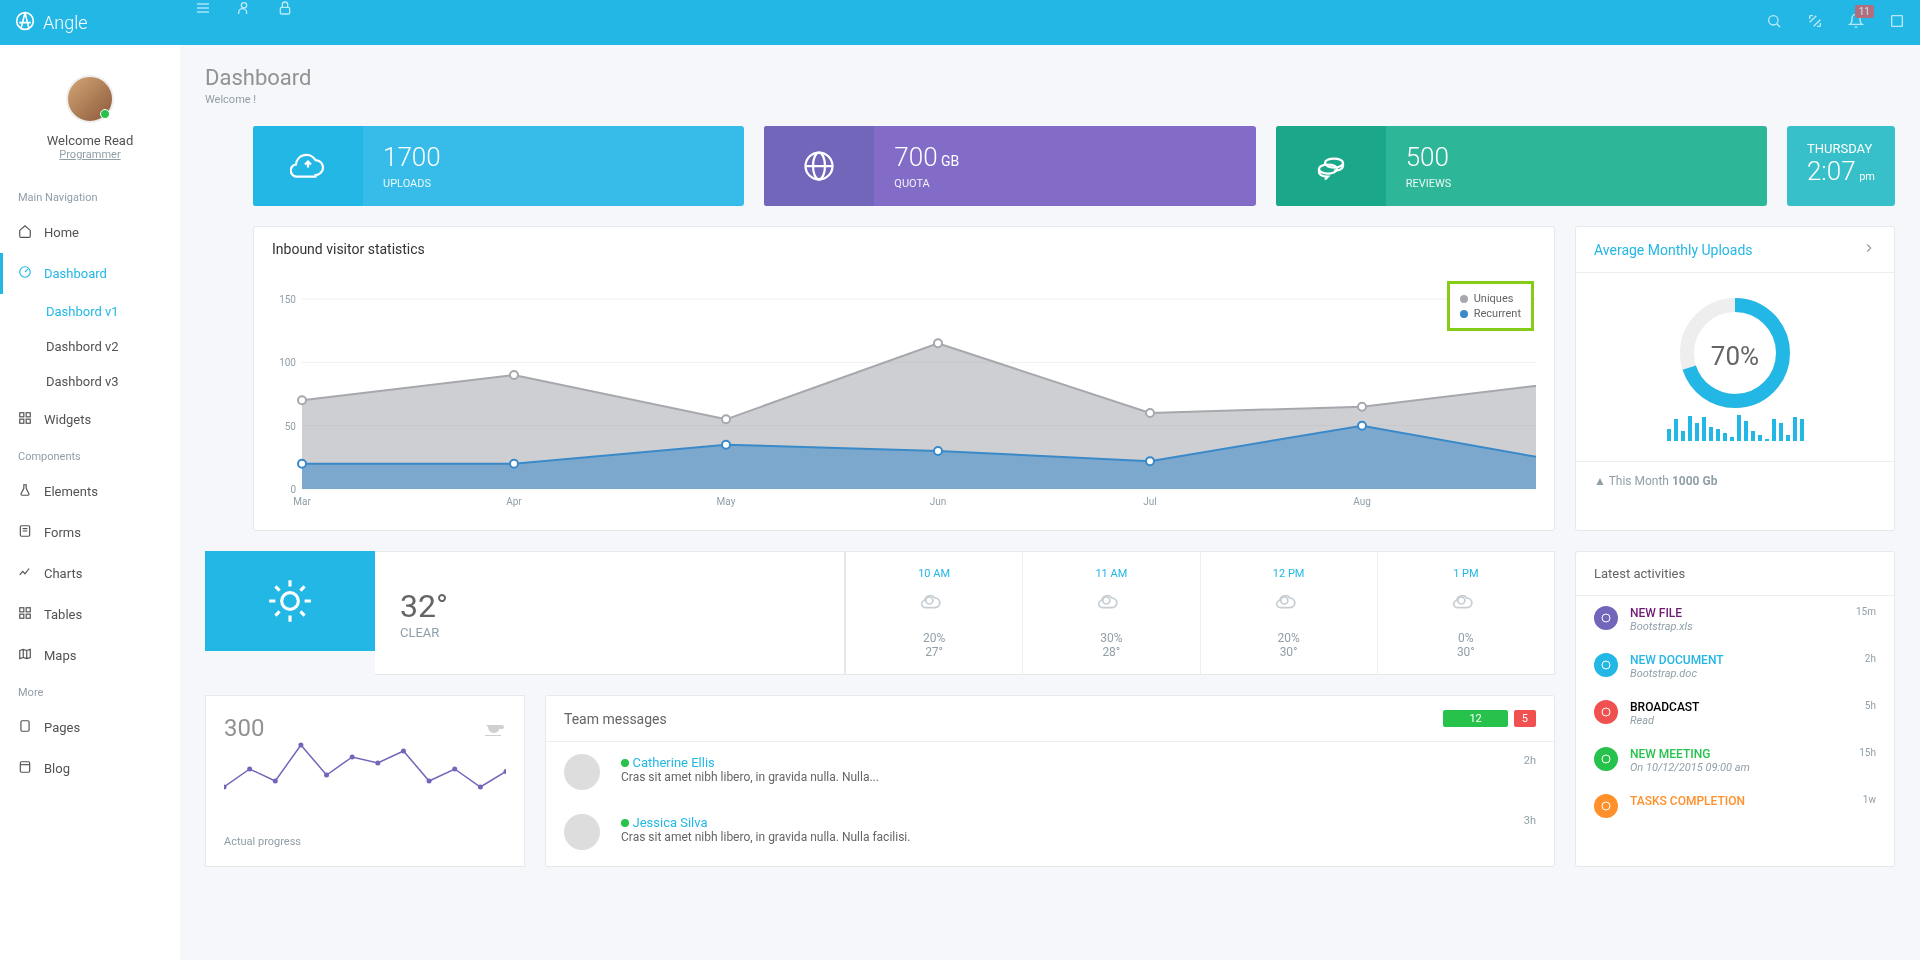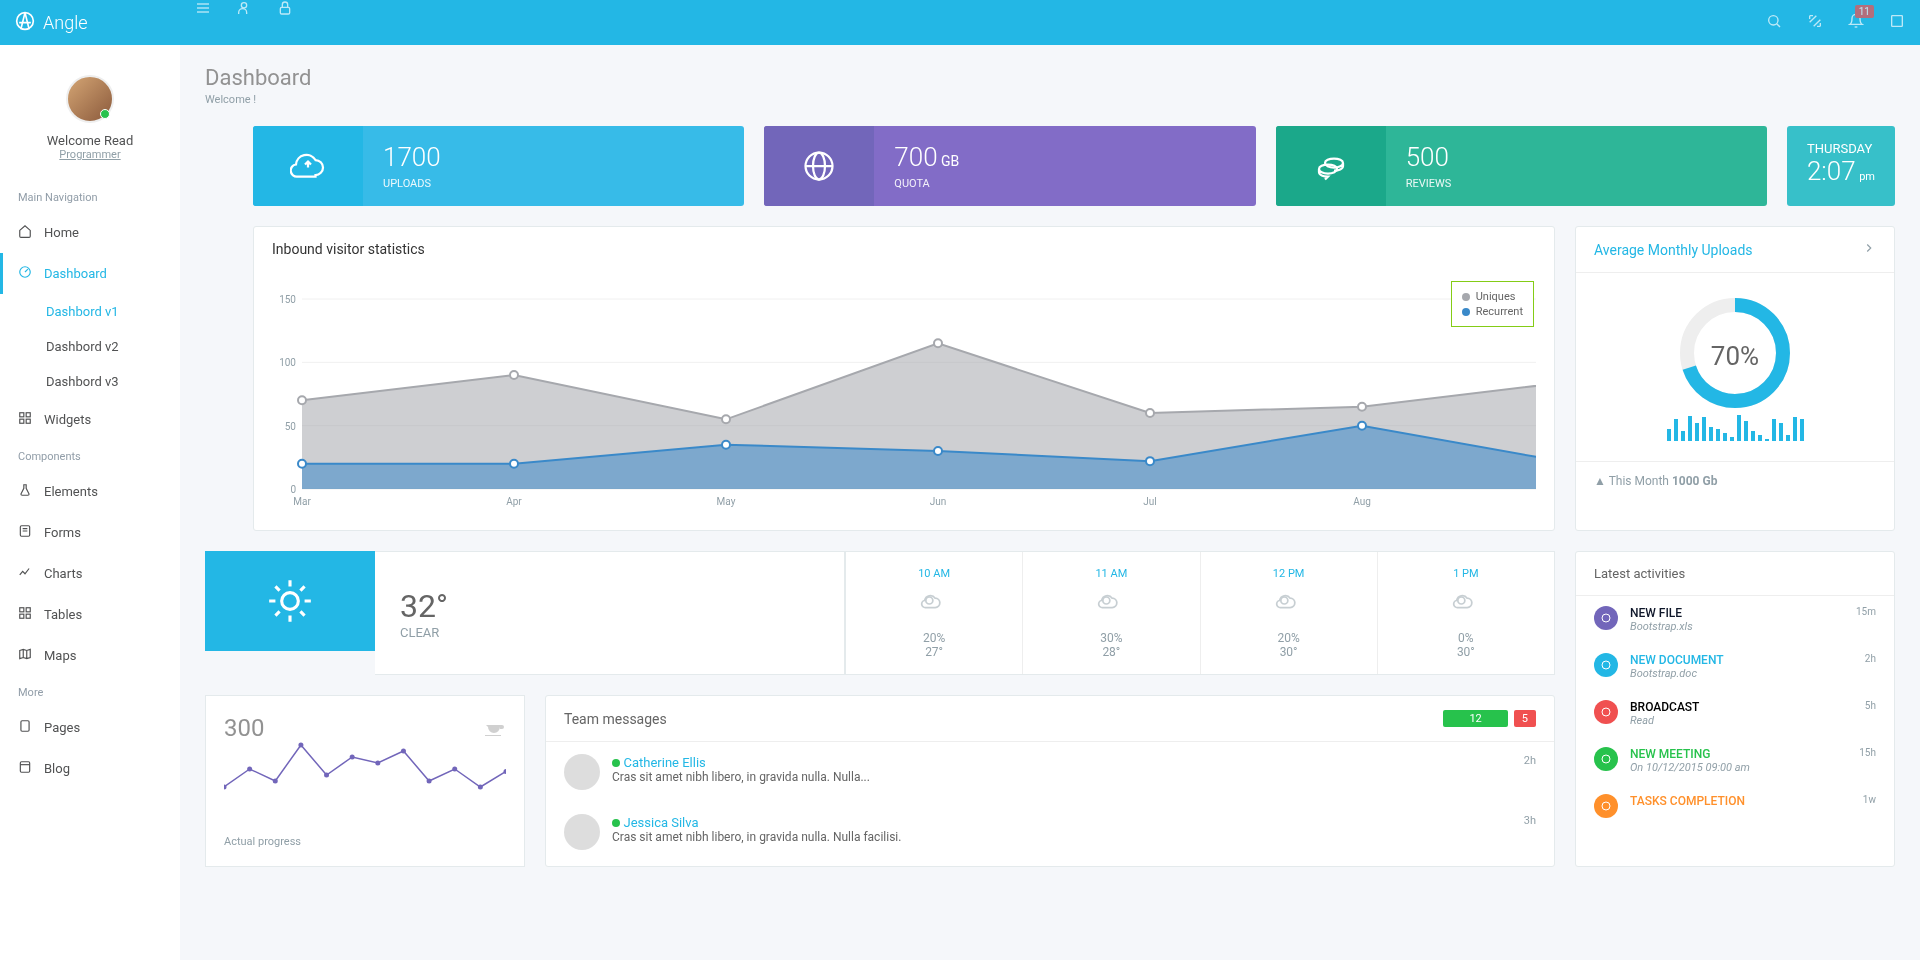--- a/index.html
+++ b/index.html
@@ -76,34 +76,34 @@
 .progress-card { flex: 0 0 320px; background: #fff; border: 1px solid #e4eaec; padding: 18px; }
 .progress-num { font-size: 24px; color: #929292; }
 .progress-label { font-size: 11px; color: #909fa7; margin-top: 10px; }
 #sparkline { height: 80px; width: 100%; }
 
 .msg-panel { flex: 1; }
 .msg-head { padding: 14px 18px; display: flex; align-items: center; border-bottom: 1px solid #eee; }
 .msg-badges { margin-left: auto; display: flex; gap: 6px; }
 .badge-g { background: #27c24c; color: #fff; padding: 2px 26px; border-radius: 2px; font-size: 11px; }
 .badge-r { background: #f05050; color: #fff; padding: 2px 8px; border-radius: 2px; font-size: 11px; }
-.msg-item { display: flex; padding: 12px 18px; gap: 12px; align-items: flex-start; }
+.msg-item { display: flex; padding: 12px 18px; gap: 21px; align-items: flex-start; }
 .msg-avatar { width: 36px; height: 36px; border-radius: 50%; background: #ddd; flex-shrink: 0; }
 .msg-dot { width: 8px; height: 8px; border-radius: 50%; background: #27c24c; display: inline-block; }
 .msg-name { color: #23b7e5; font-size: 13px; }
 .msg-text { font-size: 12px; color: #656565; }
 .msg-time { font-size: 11px; color: #909fa7; margin-left: auto; }
 
 .act-head { padding: 14px 18px; font-size: 13px; color: #656565; border-bottom: 1px solid #eee; }
 .act-item { display: flex; padding: 10px 18px; gap: 12px; align-items: flex-start; }
 .act-icon { width: 24px; height: 24px; border-radius: 50%; display: flex; align-items: center; justify-content: center; flex-shrink: 0; }
 .act-title { font-size: 12px; font-weight: 500; }
 .act-sub { font-size: 11px; color: #909fa7; font-style: italic; }
 .act-time { font-size: 10px; color: #909fa7; margin-left: auto; }
-.legend { position: absolute; top: 10px; right: 20px; background: rgba(255,255,255,0.9); padding: 6px 10px; border: 1px solid #84cc16; font-size: 11px; }
+.legend { position: absolute; top: 10px; right: 20px; background: rgba(255,255,255,0.9); padding: 6px 10px; border: 3px solid #84cc16; font-size: 11px; }
 .legend-item { display: flex; align-items: center; gap: 6px; margin: 2px 0; }
 .legend-dot { width: 8px; height: 8px; border-radius: 50%; }
 .chart-container { position: relative; }
 </style>
 </head>
 <body>
 
 <div class="topbar">
   <div class="brand">
     <span>
@@ -494,21 +494,21 @@
       <div class="panel side-panel">
         <div class="act-head">Latest activities</div>
         <div id="act-list">
             <div class="act-item">
       <div class="act-icon" style="background:#7266ba">
         <svg width="12" height="12" viewBox="0 0 24 24" fill="none" stroke="#fff" stroke-width="2">
                   <circle cx="12" cy="12" r="8"></circle>
                 </svg>
       </div>
       <div style="flex:1">
-        <div class="act-title" style="color:#0f172a">NEW FILE</div>
+        <div class="act-title" style="color:#701a75">NEW FILE</div>
         <div class="act-sub">Bootstrap.xls</div>
       </div>
       <div class="act-time">15m</div>
             </div>
             <div class="act-item">
       <div class="act-icon" style="background:#23b7e5">
         <svg width="12" height="12" viewBox="0 0 24 24" fill="none" stroke="#fff" stroke-width="2">
                   <circle cx="12" cy="12" r="8"></circle>
                 </svg>
       </div>

